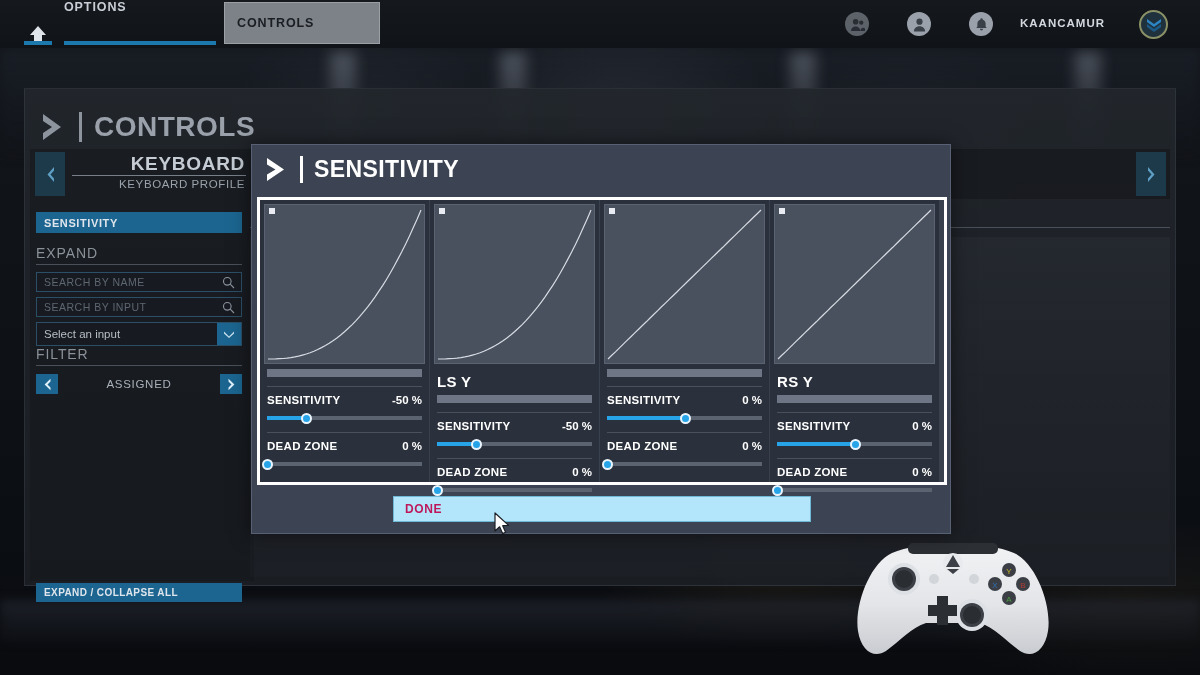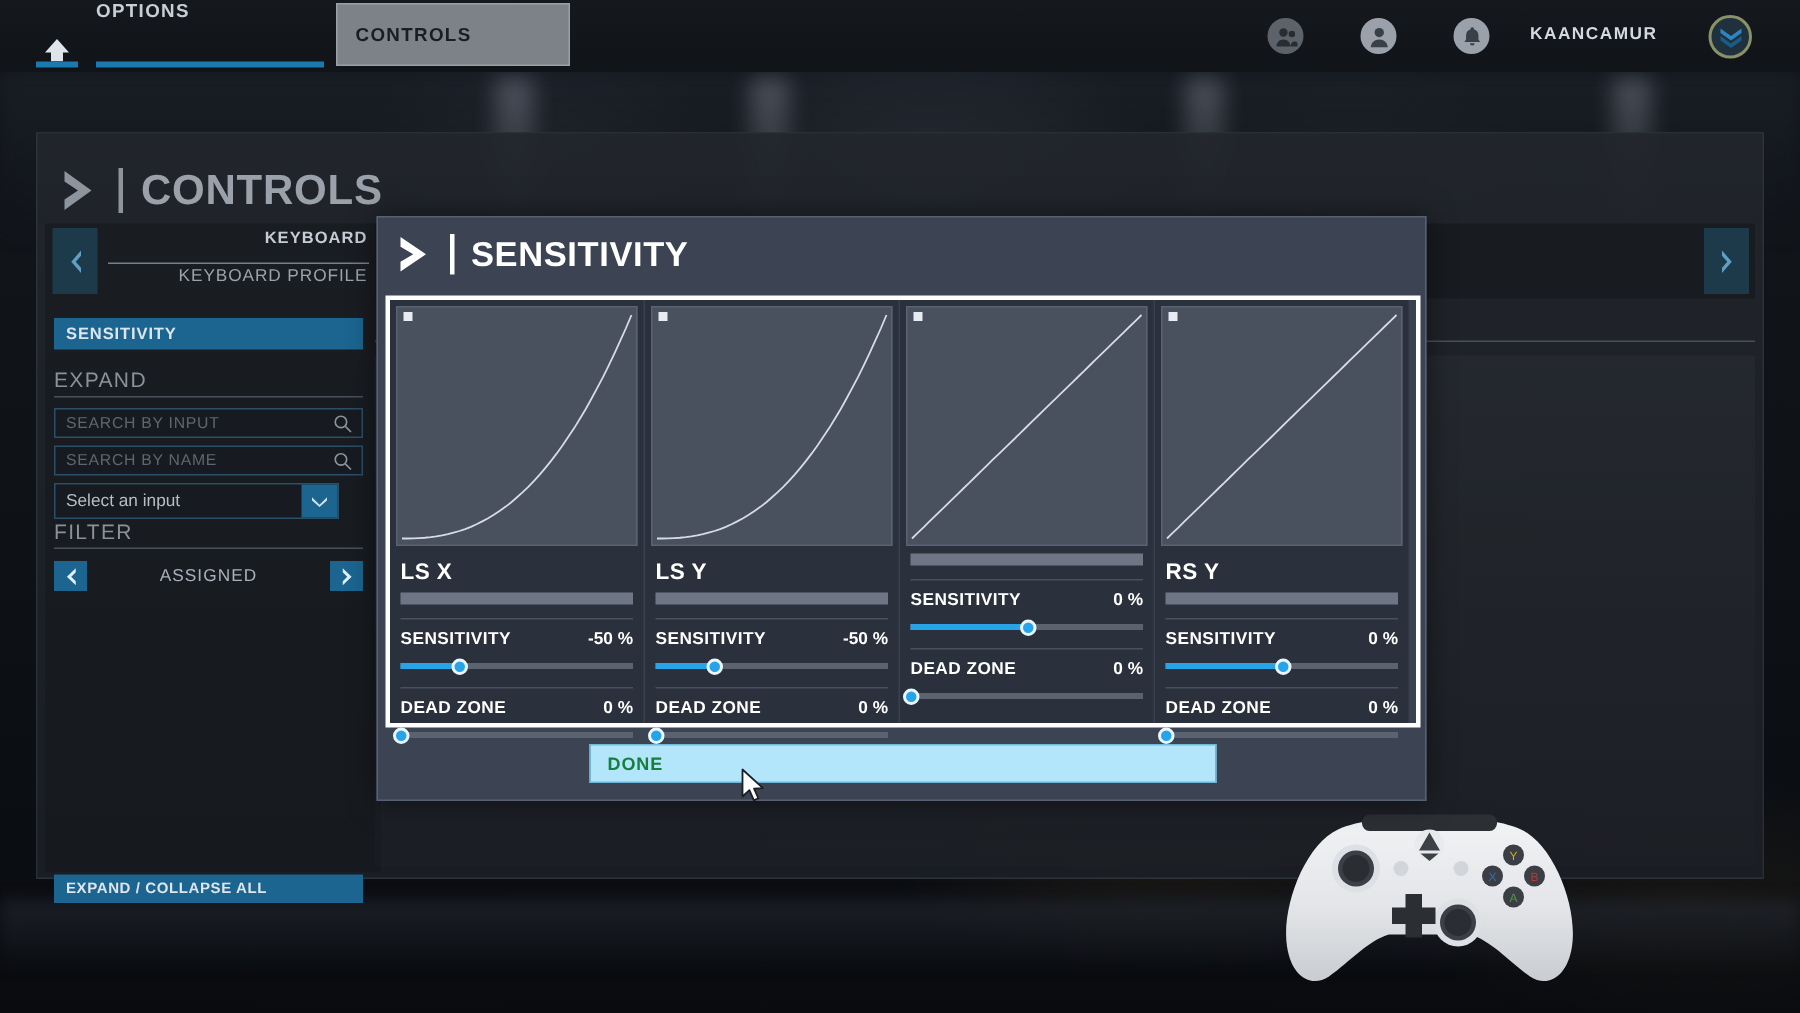--- a/index.html
+++ b/index.html
@@ -101,21 +101,21 @@
     background:rgba(20,23,28,.55);
   }
   .kb-head { position:relative; height:50px; }
   .kb-back {
     position:absolute; left:5px; top:3px; width:30px; height:44px;
     background:#1d3a4b; display:flex; align-items:center; justify-content:center;
   }
   .kb-back svg { width:11px; height:17px; }
   .kb-name {
     position:absolute; right:9px; top:4px; color:#c6ccd4;
-    font-size:11px; font-weight:bold; letter-spacing:.7px;
+    font-size:19px; font-weight:bold; letter-spacing:.7px;
   }
   .kb-rule { position:absolute; left:42px; right:8px; top:26px; height:1px; background:#777f89; }
   .kb-sub {
     position:absolute; right:9px; top:29px; color:#9aa2ab;
     font-size:11.5px; letter-spacing:.6px;
   }
 
   .sens-tab {
     position:absolute; left:6px; top:63px; width:206px; height:21px;
     background:#1b6590; display:flex; align-items:center; padding-left:8px;
@@ -128,21 +128,21 @@
 
   .inp {
     position:relative; width:206px; height:20px; margin-bottom:5px;
     background:#171b21; border:1px solid #2b4f66;
     display:flex; align-items:center; padding-left:7px;
   }
   .inp span { color:#5e6670; font-size:10.5px; letter-spacing:.5px; }
   .inp .mag { position:absolute; right:6px; top:3px; width:13px; height:13px; }
 
   .sel {
-    position:relative; width:190px; height:24px;
+    position:relative; width:206px; height:24px;
     background:#171b21; border:1px solid #2b4f66;
     display:flex; align-items:center; padding-left:7px;
   }
   .sel span { color:#b7bdc5; font-size:11.5px; }
   .sel .arrow {
     position:absolute; right:0; top:0; width:24px; height:22px; background:#1b6590;
     display:flex; align-items:center; justify-content:center;
   }
   .sel .arrow svg { width:12px; height:8px; }
 
@@ -236,21 +236,21 @@
   }
 
   .done-wrap {
     position:absolute; left:5px; bottom:6px; width:690px; height:36px;
     display:flex; align-items:center; justify-content:center;
   }
   .done-btn {
     width:418px; height:26px; background:#b3e6fa; border:1px solid #6fb8d8;
     display:flex; align-items:center; padding-left:11px;
   }
-  .done-btn span { color:#15803d; font-size:12px; font-weight:bold; letter-spacing:.6px; }
+  .done-btn span { color:#be185d; font-size:12px; font-weight:bold; letter-spacing:.6px; }
 
   .cursor { position:absolute; left:494px; top:512px; width:18px; height:24px; z-index:40; }
 </style>
 </head>
 <body>
 
 <div id="root">
 
   <div class="bg"></div>
   <div class="bg-band-1"></div>
@@ -334,29 +334,29 @@
 
       <div class="sens-tab">
         <span>SENSITIVITY</span>
       </div>
 
       <div class="sec" style="top:96px">
         <div class="sec-title">EXPAND</div>
         <div class="sec-rule"></div>
 
         <div class="inp">
-          <span>SEARCH BY INPUT</span>
+          <span>SEARCH BY NAME</span>
           <svg class="mag" viewBox="0 0 13 13">
             <circle cx="5.3" cy="5.3" r="3.8" fill="none" stroke="#8d949d" stroke-width="1.1"></circle>
             <line x1="8.2" y1="8.2" x2="12" y2="12" stroke="#8d949d" stroke-width="1.1"></line>
           </svg>
         </div>
 
         <div class="inp">
-          <span>SEARCH BY NAME</span>
+          <span>SEARCH BY INPUT</span>
           <svg class="mag" viewBox="0 0 13 13">
             <circle cx="5.3" cy="5.3" r="3.8" fill="none" stroke="#8d949d" stroke-width="1.1"></circle>
             <line x1="8.2" y1="8.2" x2="12" y2="12" stroke="#8d949d" stroke-width="1.1"></line>
           </svg>
         </div>
 
         <div class="sel">
           <span>Select an input</span>
           <div class="arrow">
             <svg viewBox="0 0 12 8">
@@ -450,21 +450,20 @@
 
     <div class="cards" id="cards">
         <div class="card">
     <div class="card-inner">
       <div class="graph">
         <div class="marker"></div>
         <svg viewBox="0 0 159 158" preserveAspectRatio="none">
           <path d="M3.0,154.0 L6.8,154.0 L10.7,153.9 L14.5,153.7 L18.3,153.5 L22.1,153.1 L25.9,152.6 L29.8,151.9 L33.6,151.1 L37.4,150.1 L41.3,149.0 L45.1,147.7 L48.9,146.2 L52.7,144.5 L56.5,142.6 L60.4,140.5 L64.2,138.2 L68.0,135.7 L71.9,132.9 L75.7,130.0 L79.5,126.7 L83.3,123.3 L87.2,119.6 L91.0,115.6 L94.8,111.4 L98.6,106.9 L102.5,102.1 L106.3,97.1 L110.1,91.8 L113.9,86.2 L117.8,80.4 L121.6,74.2 L125.4,67.8 L129.2,61.0 L133.0,53.9 L136.9,46.6 L140.7,38.9 L144.5,30.9 L148.3,22.6 L152.2,14.0 L156.0,5.0" fill="none" stroke="#d7dce4" stroke-width="1.2"></path>
         </svg>
       </div>
-      <div class="card-label">LS X</div>
       <div class="card-bar"></div>
 
       <div class="row">
         <div class="row-top">
           <span class="k">SENSITIVITY</span>
           <span class="v">-50 %</span>
         </div>
         <div class="slider">
           <div class="track"></div>
           <div class="fill" style="width:25%"></div>

